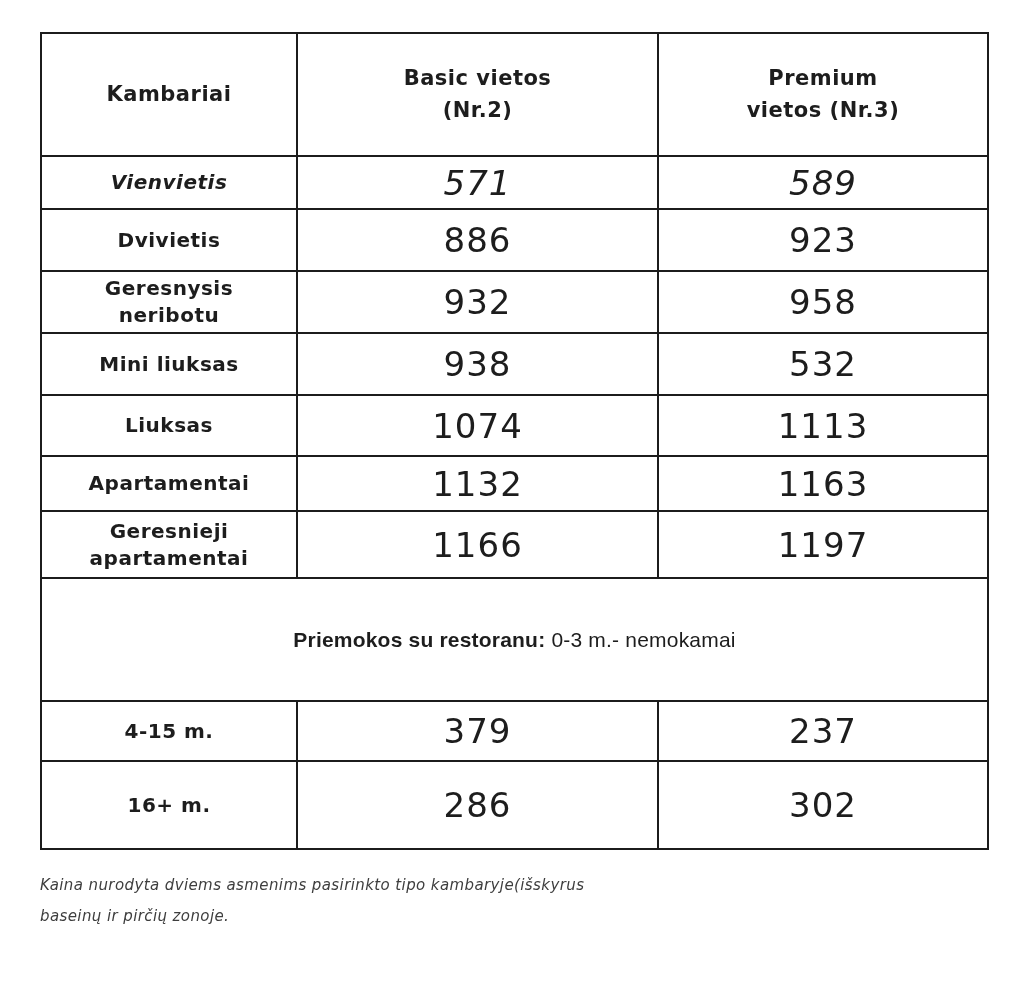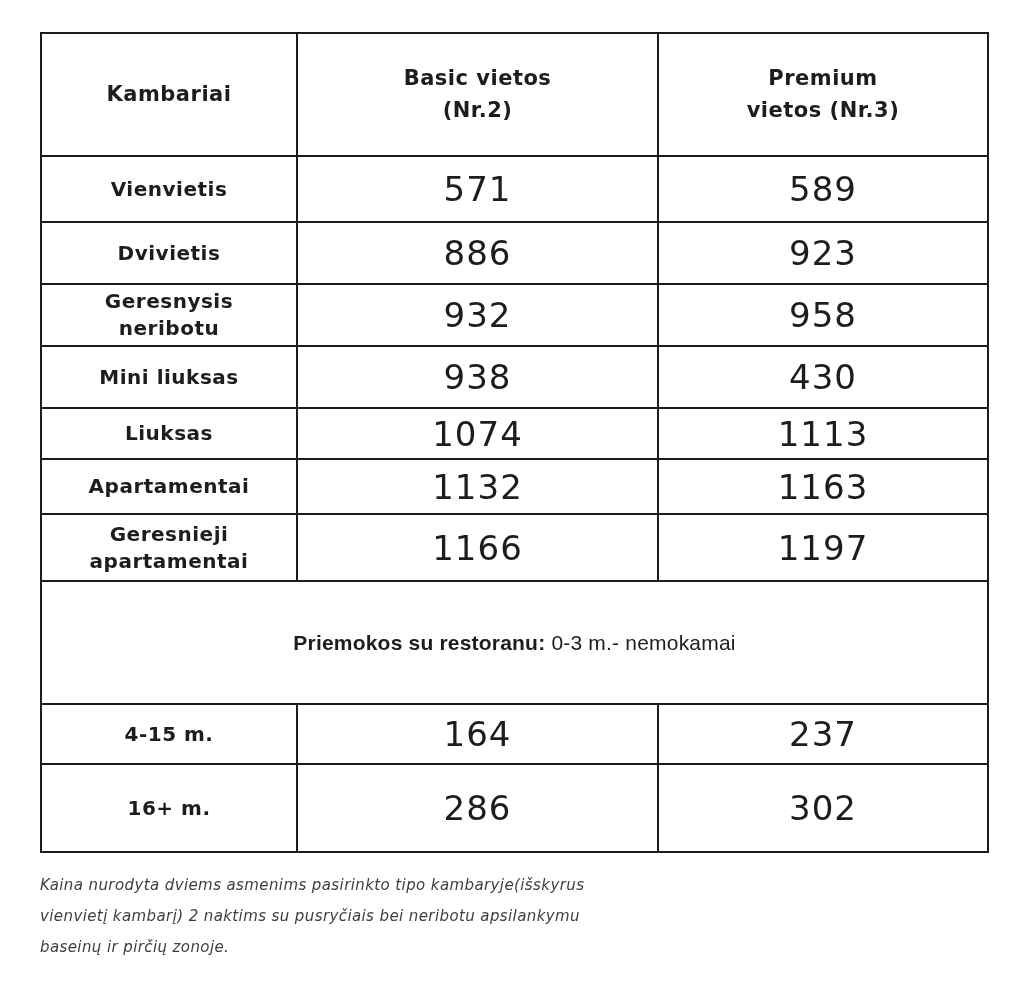--- a/index.html
+++ b/index.html
@@ -88,21 +88,21 @@
 
     <tbody>
         <tr style="height:123px;">
       <td class="header-cell">Kambariai</td>
       <td class="header-cell">Basic vietos
 (Nr.2)</td>
       <td class="header-cell">Premium
 vietos (Nr.3)</td>
     </tr>
 
-    <tr style="height:66px;">
+    <tr style="height:53px;font-style:italic;">
       <td class="name-cell">Vienvietis</td>
       <td class="num-cell">571</td>
       <td class="num-cell">589</td>
     </tr>
 
     <tr style="height:62px;">
       <td class="name-cell">Dvivietis</td>
       <td class="num-cell">886</td>
       <td class="num-cell">923</td>
     </tr>
@@ -110,24 +110,24 @@
     <tr style="height:62px;">
       <td class="name-cell">Geresnysis
 neribotu</td>
       <td class="num-cell">932</td>
       <td class="num-cell">958</td>
     </tr>
 
     <tr style="height:62px;">
       <td class="name-cell">Mini liuksas</td>
       <td class="num-cell">938</td>
-      <td class="num-cell">430</td>
+      <td class="num-cell">532</td>
     </tr>
 
-    <tr style="height:51px;">
+    <tr style="height:61px;">
       <td class="name-cell">Liuksas</td>
       <td class="num-cell">1074</td>
       <td class="num-cell">1113</td>
     </tr>
 
     <tr style="height:55px;">
       <td class="name-cell">Apartamentai</td>
       <td class="num-cell">1132</td>
       <td class="num-cell">1163</td>
     </tr>
@@ -140,32 +140,31 @@
     </tr>
 
     <tr style="height:123px;">
       <td class="note-cell" colspan="3">
         <span class="note-bold">Priemokos su restoranu:</span><span> 0-3 m.- nemokamai</span>
       </td>
     </tr>
 
     <tr style="height:60px;">
       <td class="name-cell">4-15 m.</td>
-      <td class="num-cell">164</td>
+      <td class="num-cell">379</td>
       <td class="num-cell">237</td>
     </tr>
 
     <tr style="height:88px;">
       <td class="name-cell">16+ m.</td>
       <td class="num-cell">286</td>
       <td class="num-cell">302</td>
     </tr>
 
   </tbody>
     </table>
 
   <div class="footnote">
     <div>Kaina nurodyta dviems asmenims pasirinkto tipo kambaryje(išskyrus</div>
-    <div>vienvietį kambarį) 2 naktims su pusryčiais bei neribotu apsilankymu</div>
     <div>baseinų ir pirčių zonoje.</div>
   </div>
 
 </div>
 
 </body></html>

